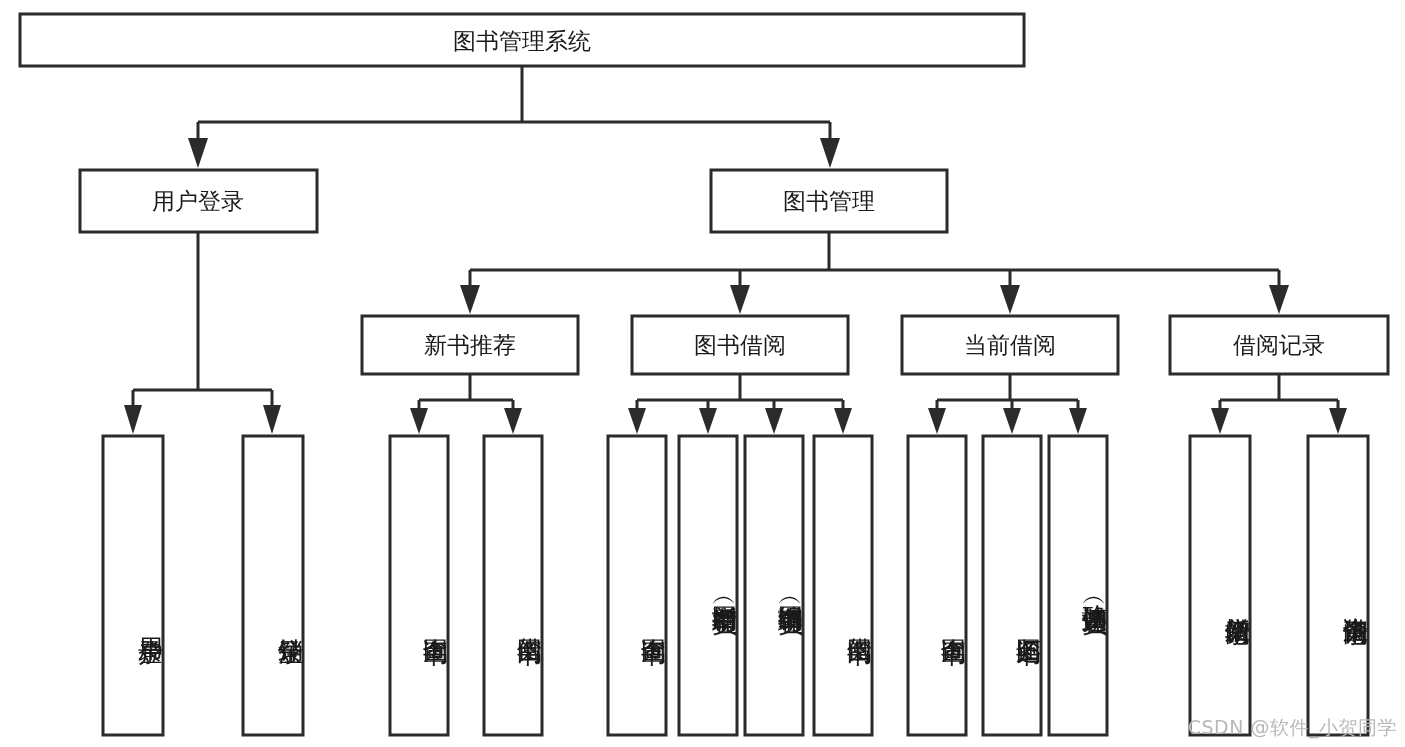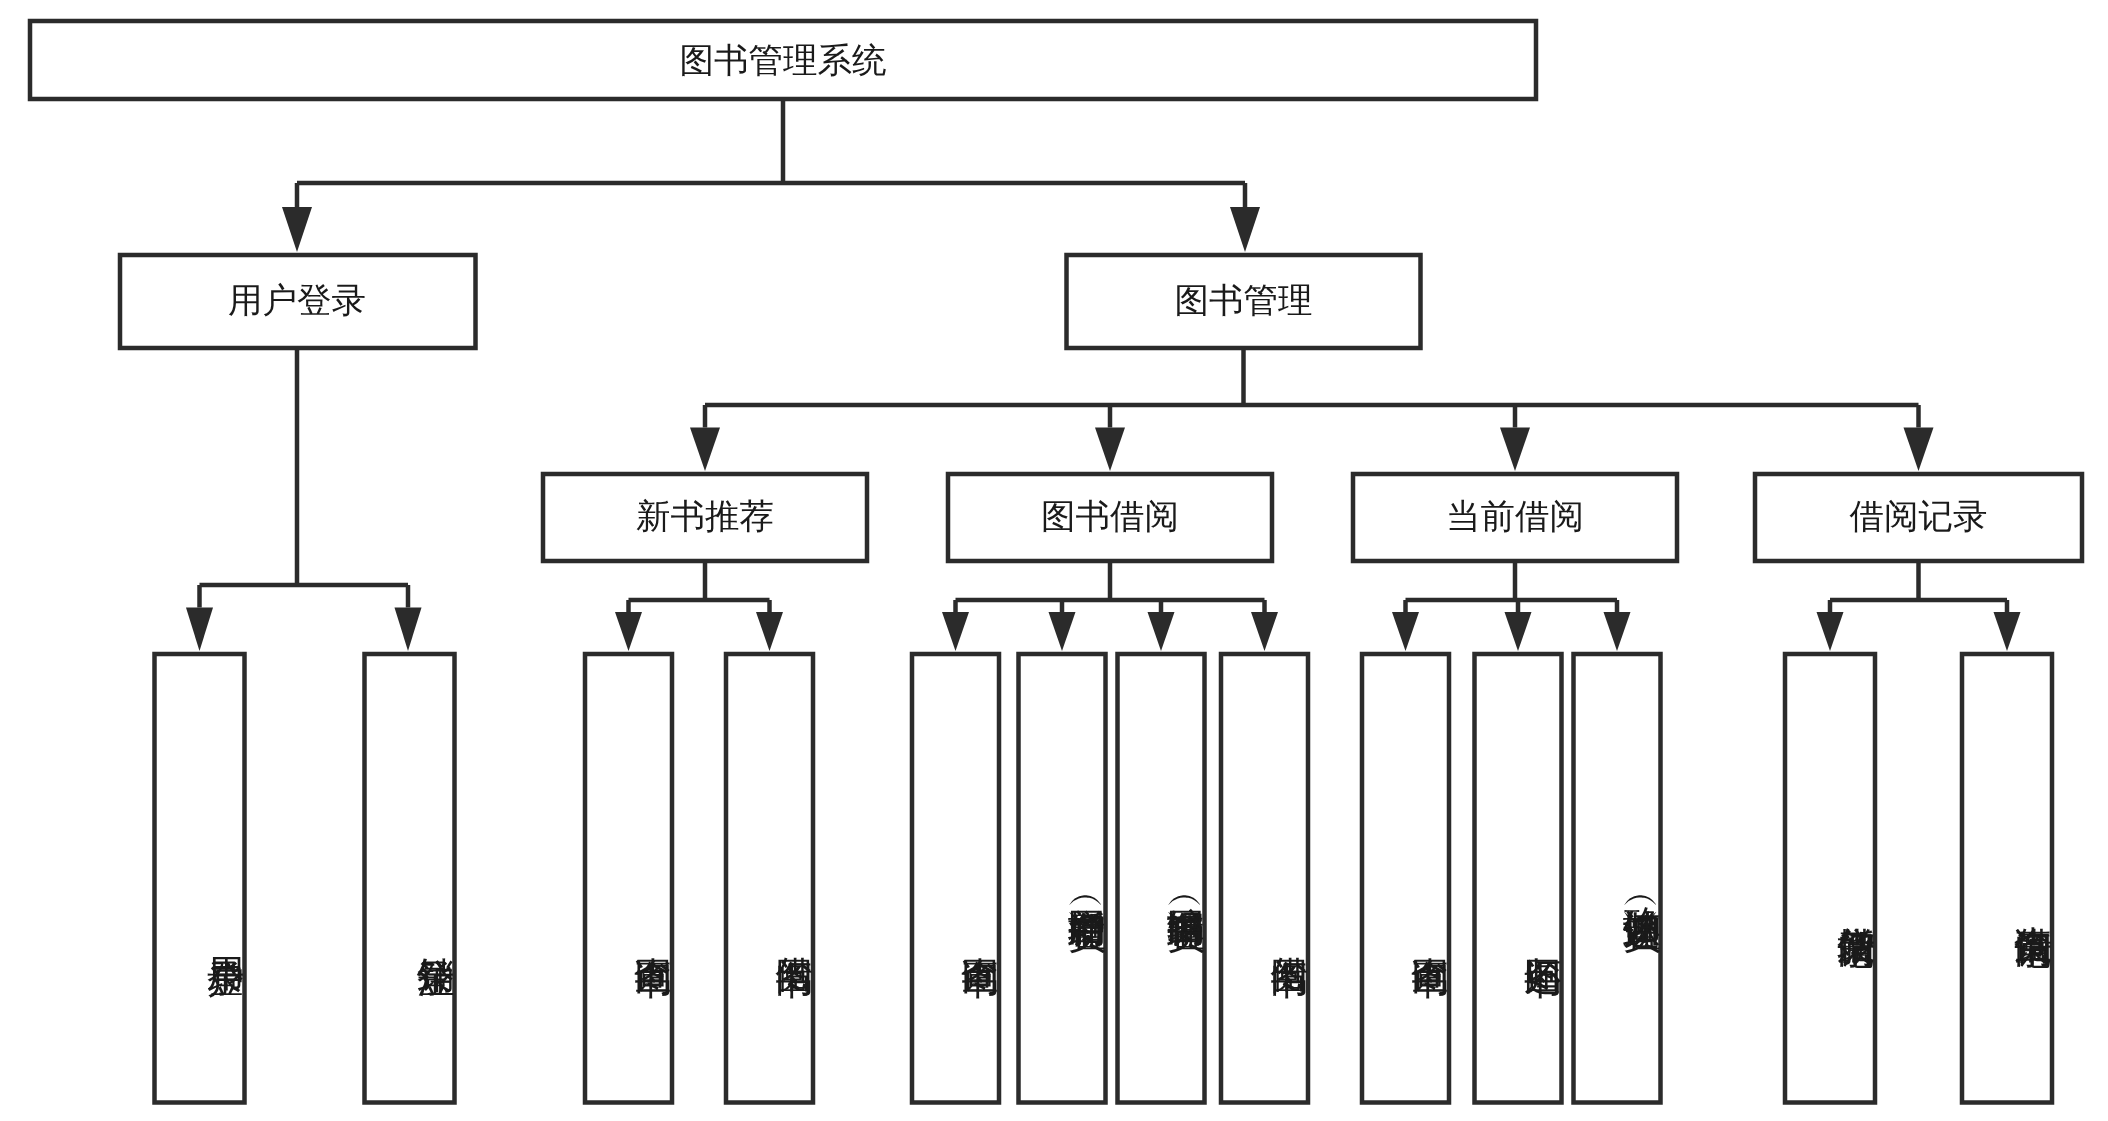--- a/index.html
+++ b/index.html
@@ -208,14 +208,15 @@
   <div class="node-label-v" style="left:608px; top:505px; width:58px; height:230px;">查询图书</div>
   <div class="node-label-v" style="left:679px; top:444px; width:58px; height:290px;">新增图书（管理员）</div>
   <div class="node-label-v" style="left:745px; top:444px; width:58px; height:290px;">编辑图书（管理员）</div>
   <div class="node-label-v" style="left:814px; top:505px; width:58px; height:230px;">借阅图书</div>
   <div class="node-label-v" style="left:908px; top:505px; width:58px; height:230px;">查询图书</div>
   <div class="node-label-v" style="left:983px; top:505px; width:58px; height:230px;">归还图书</div>
   <div class="node-label-v" style="left:1049px; top:444px; width:58px; height:290px;">确认归还（管理员）</div>
   <div class="node-label-v" style="left:1190px; top:470px; width:60px; height:260px;">新增借阅记录</div>
   <div class="node-label-v" style="left:1308px; top:470px; width:60px; height:260px;">查询借阅记录</div>
 
+  <div id="watermark">CSDN @软件_小贺同学</div>
 
 </div>
 
 </body></html>

